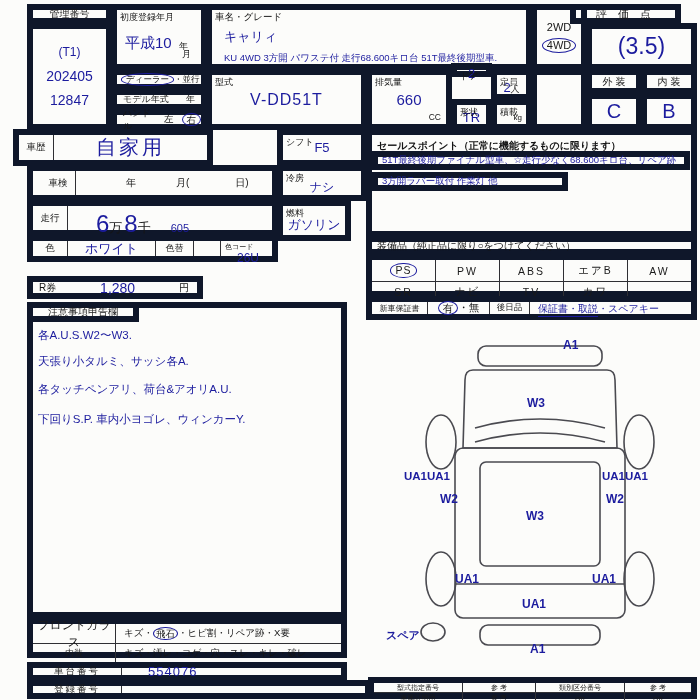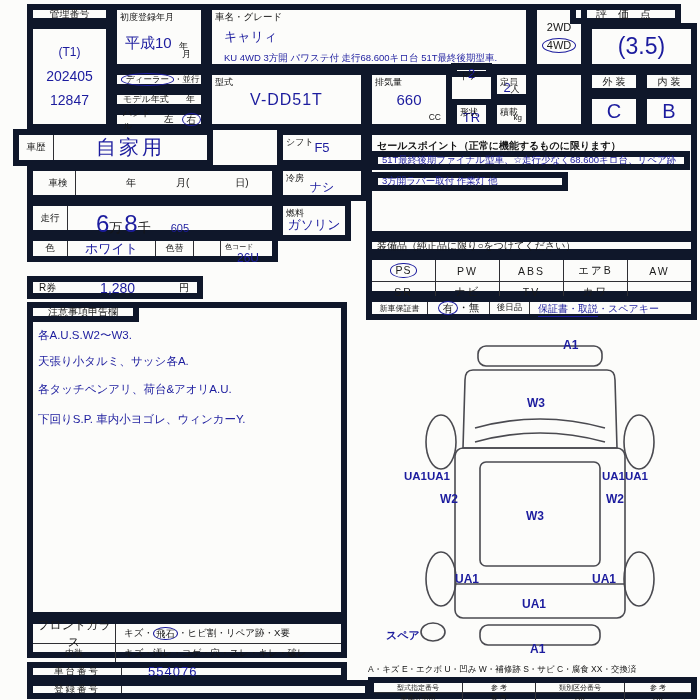--- a/index.html
+++ b/index.html
@@ -325,21 +325,20 @@
   <span class="nob dlabel" style="left:440px;top:492px">W2</span>
   <span class="nob dlabel" style="left:526px;top:509px">W3</span>
   <span class="nob dlabel" style="left:602px;top:470px;font-size:11.5px">UA1UA1</span>
   <span class="nob dlabel" style="left:606px;top:492px">W2</span>
   <span class="nob dlabel" style="left:455px;top:572px">UA1</span>
   <span class="nob dlabel" style="left:592px;top:572px">UA1</span>
   <span class="nob dlabel" style="left:522px;top:597px">UA1</span>
   <span class="nob dlabel" style="left:530px;top:642px">A1</span>
   <span class="nob dlabel" style="left:386px;top:628px;font-size:11px">スペア</span>
 
-  <span class="nob blk nw" style="left:368px;top:664px;font-size:8.5px">A・キズ  E・エクボ  U・凹み  W・補修跡  S・サビ  C・腐食  XX・交換済</span>
   <div class="box" style="left:368px;top:677px;width:329px;height:22px">
     <div class="brB" style="height:10px;display:flex;box-sizing:border-box">
       <div class="cen brR" style="width:88px">
           <span style="font-size:7px">型式指定番号</span>
         </div>
       <div class="cen brR" style="width:72px">
           <span style="font-size:7px">参 考</span>
         </div>
       <div class="cen brR" style="width:88px">
           <span style="font-size:7px">類別区分番号</span>

